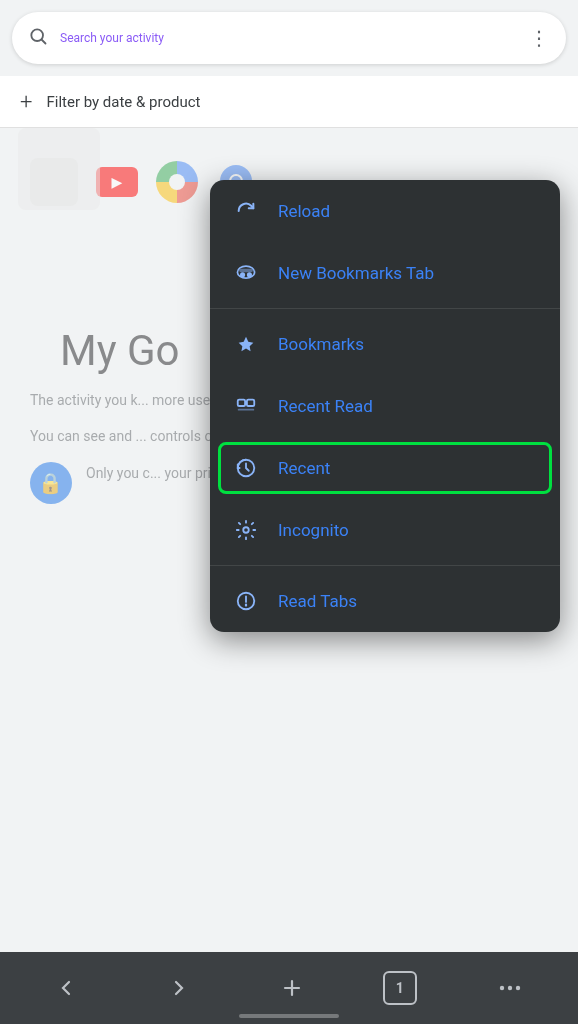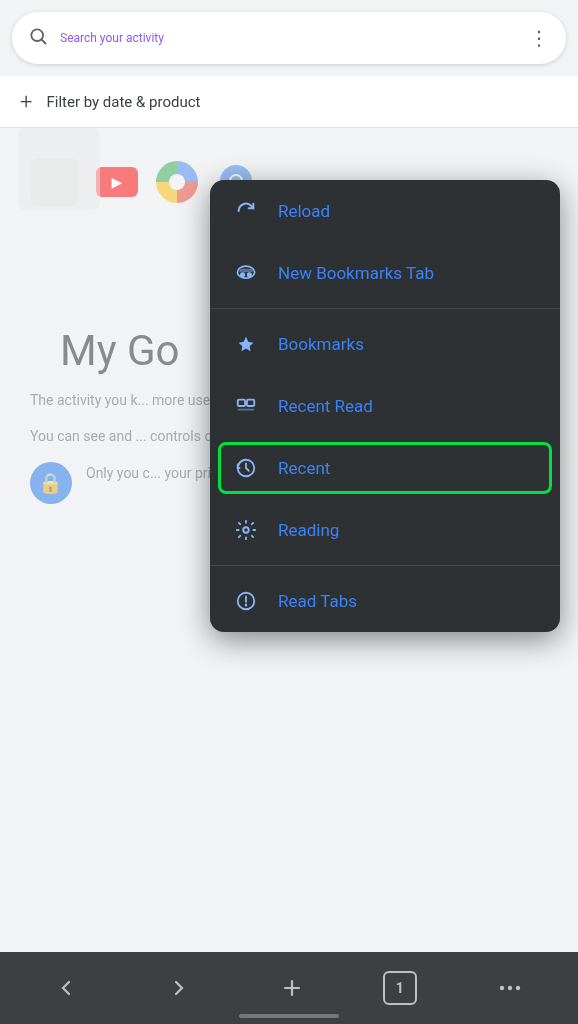--- a/index.html
+++ b/index.html
@@ -387,21 +387,21 @@
       <span class="menu-label">Recent</span>
     </div>
 
     <div class="menu-item">
       <span class="menu-icon">
         <svg width="22" height="22" viewBox="0 0 24 24">
           <circle cx="12" cy="12" r="3" fill="none" stroke="#8ab4f8" stroke-width="2"></circle>
           <path d="M12 2v2M12 20v2M4.22 4.22l1.42 1.42M18.36 18.36l1.42 1.42M2 12h2M20 12h2M4.22 19.78l1.42-1.42M18.36 5.64l1.42-1.42" stroke="#8ab4f8" stroke-width="2" stroke-linecap="round"></path>
         </svg>
       </span>
-      <span class="menu-label">Reading</span>
+      <span class="menu-label">Incognito</span>
     </div>
 
     <div class="menu-divider"></div>
 
     <div class="menu-item">
       <span class="menu-icon">
         <svg width="22" height="22" viewBox="0 0 24 24">
           <circle cx="12" cy="12" r="9" fill="none" stroke="#8ab4f8" stroke-width="2"></circle>
           <line x1="12" y1="7" x2="12" y2="13" stroke="#8ab4f8" stroke-width="2" stroke-linecap="round"></line>
           <line x1="12" y1="16" x2="12" y2="17" stroke="#8ab4f8" stroke-width="2.5" stroke-linecap="round"></line>

